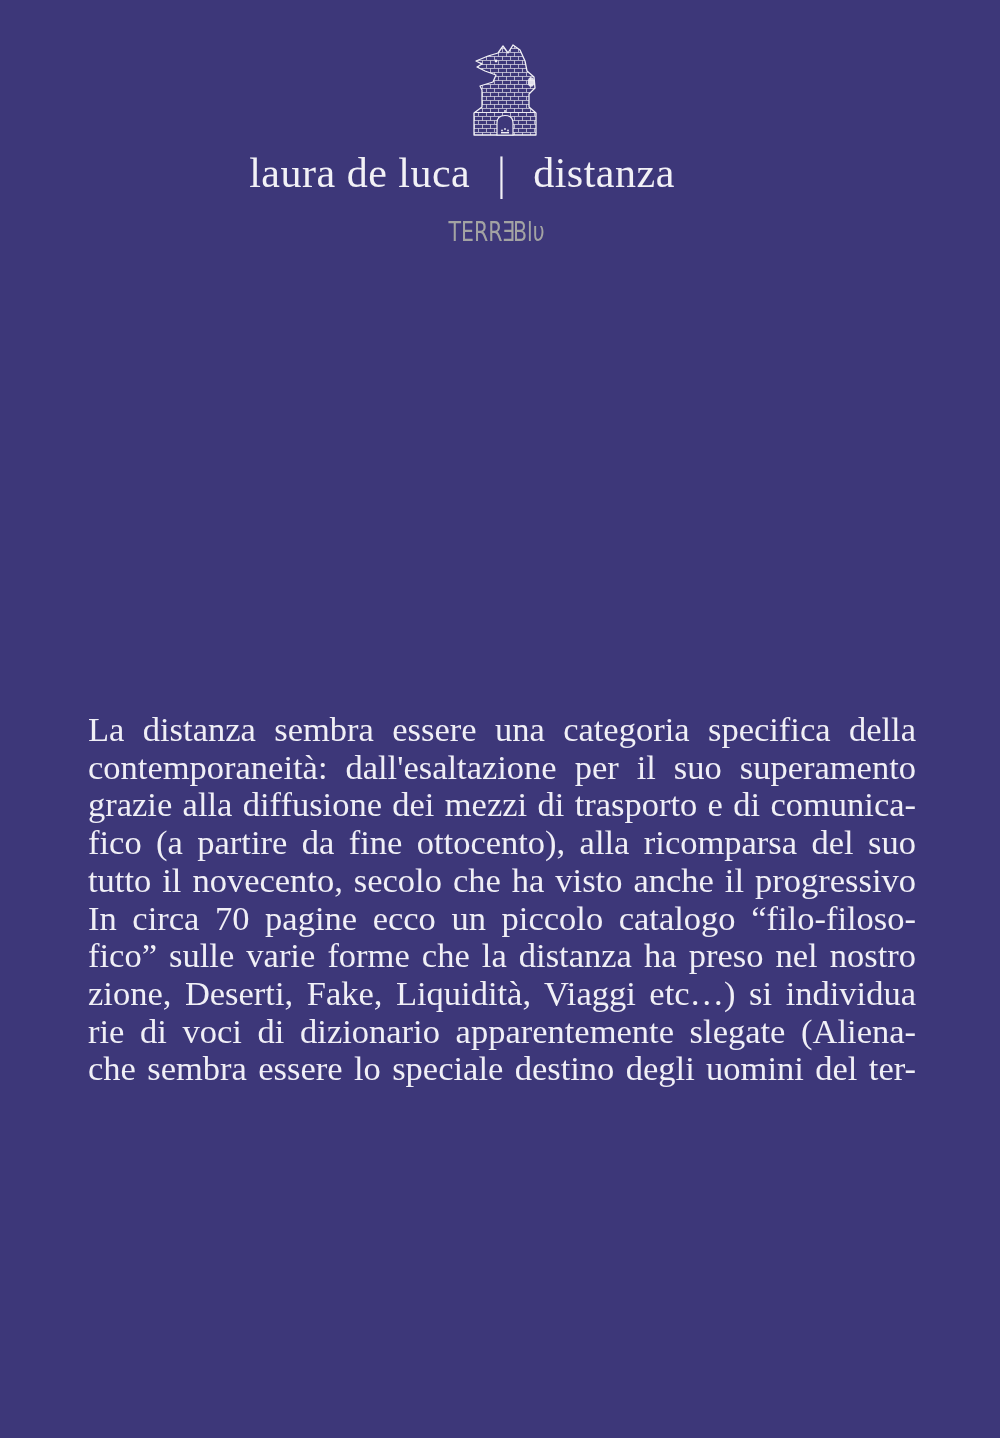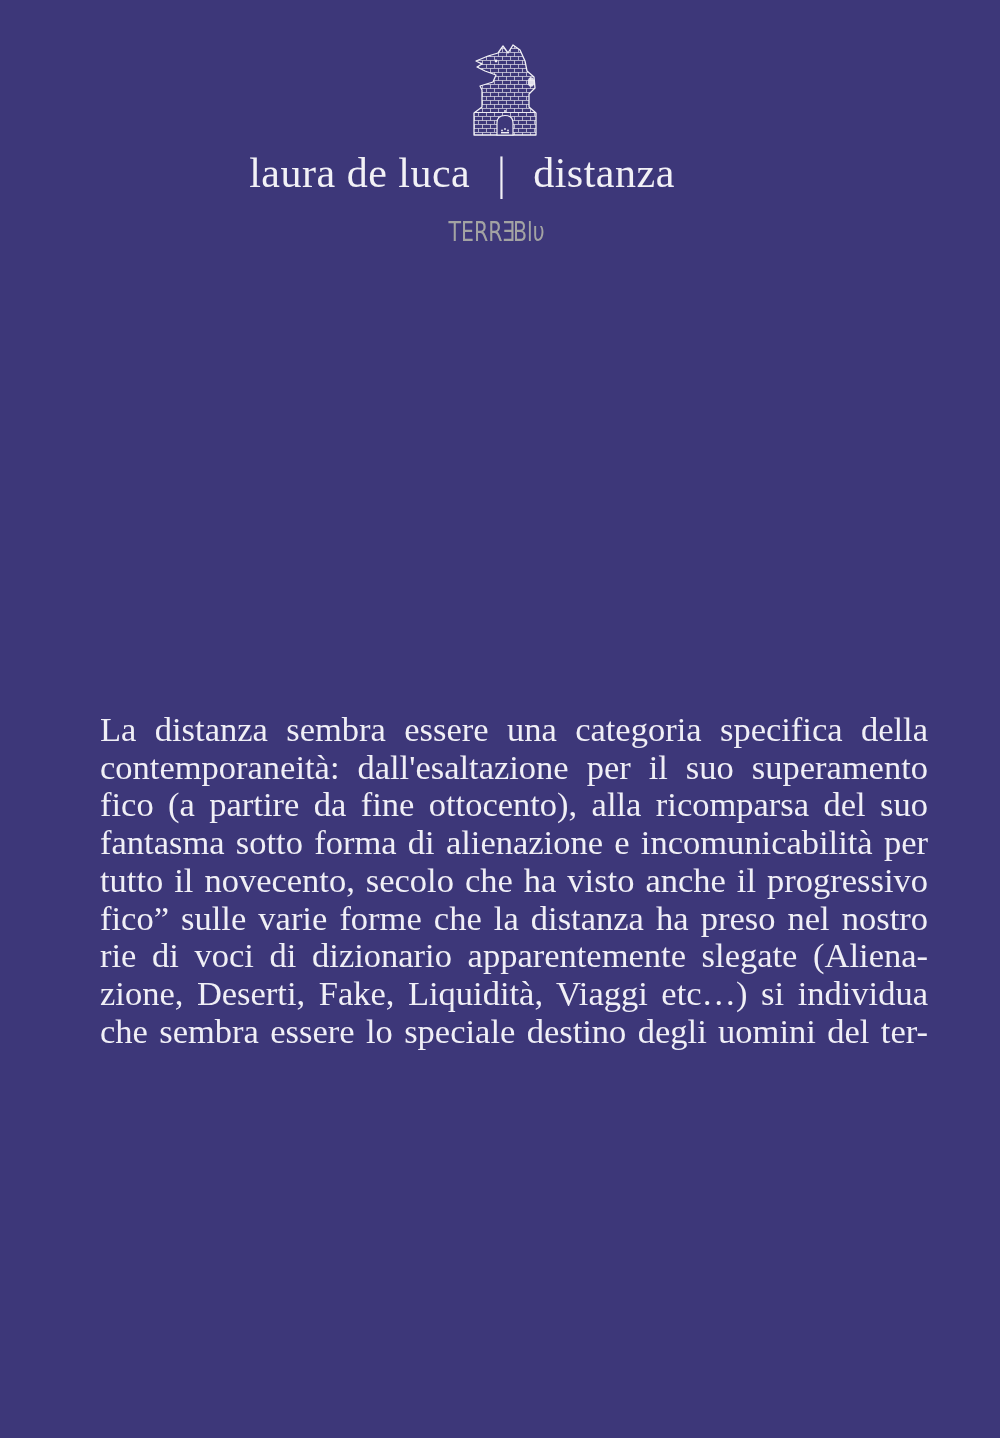--- a/index.html
+++ b/index.html
@@ -62,21 +62,21 @@
     transform: translateX(-3px) scale(0.82, 1.05);
     transform-origin: center top;
     white-space: nowrap;
   }
   .pub-revE { display: inline-block; margin-right: -3px; }
   .pub-tail { display: inline-block; }
 
   
   .blurb {
     position: absolute;
-    left: 100px;
+    left: 88px;
     top: 711px;
     width: 828px;
     color: #f0eff6;
     font-size: 34.5px;
     line-height: 37.7px;
   }
   .blurb .line {
     text-align: justify;
     text-align-last: justify;
   }
@@ -122,22 +122,23 @@
 
   <div class="publisher-row">
     <span class="publisher-inner">
       <span>TERR</span><span class="pub-revE">Ǝ</span><span class="pub-tail">Blυ</span>
     </span>
   </div>
 
   <div class="blurb">
     <div class="line">La distanza sembra essere una categoria specifica della</div>
     <div class="line">contemporaneità: dall'esaltazione per il suo superamento</div>
+    <div class="line">grazie alla diffusione dei mezzi di trasporto e di comunica-</div>
     <div class="line">fico (a partire da fine ottocento), alla ricomparsa del suo</div>
-    <div class="line">fantasma sotto forma di alienazione e incomunicabilità per</div>
     <div class="line">tutto il novecento, secolo che ha visto anche il progressivo</div>
+    <div class="line">In circa 70 pagine ecco un piccolo catalogo “filo-filoso-</div>
     <div class="line">fico” sulle varie forme che la distanza ha preso nel nostro</div>
+    <div class="line">zione, Deserti, Fake, Liquidità, Viaggi etc…) si individua</div>
     <div class="line">rie di voci di dizionario apparentemente slegate (Aliena-</div>
-    <div class="line">zione, Deserti, Fake, Liquidità, Viaggi etc…) si individua</div>
     <div class="line">che sembra essere lo speciale destino degli uomini del ter-</div>
   </div>
 
 </div>
 
 </body></html>

